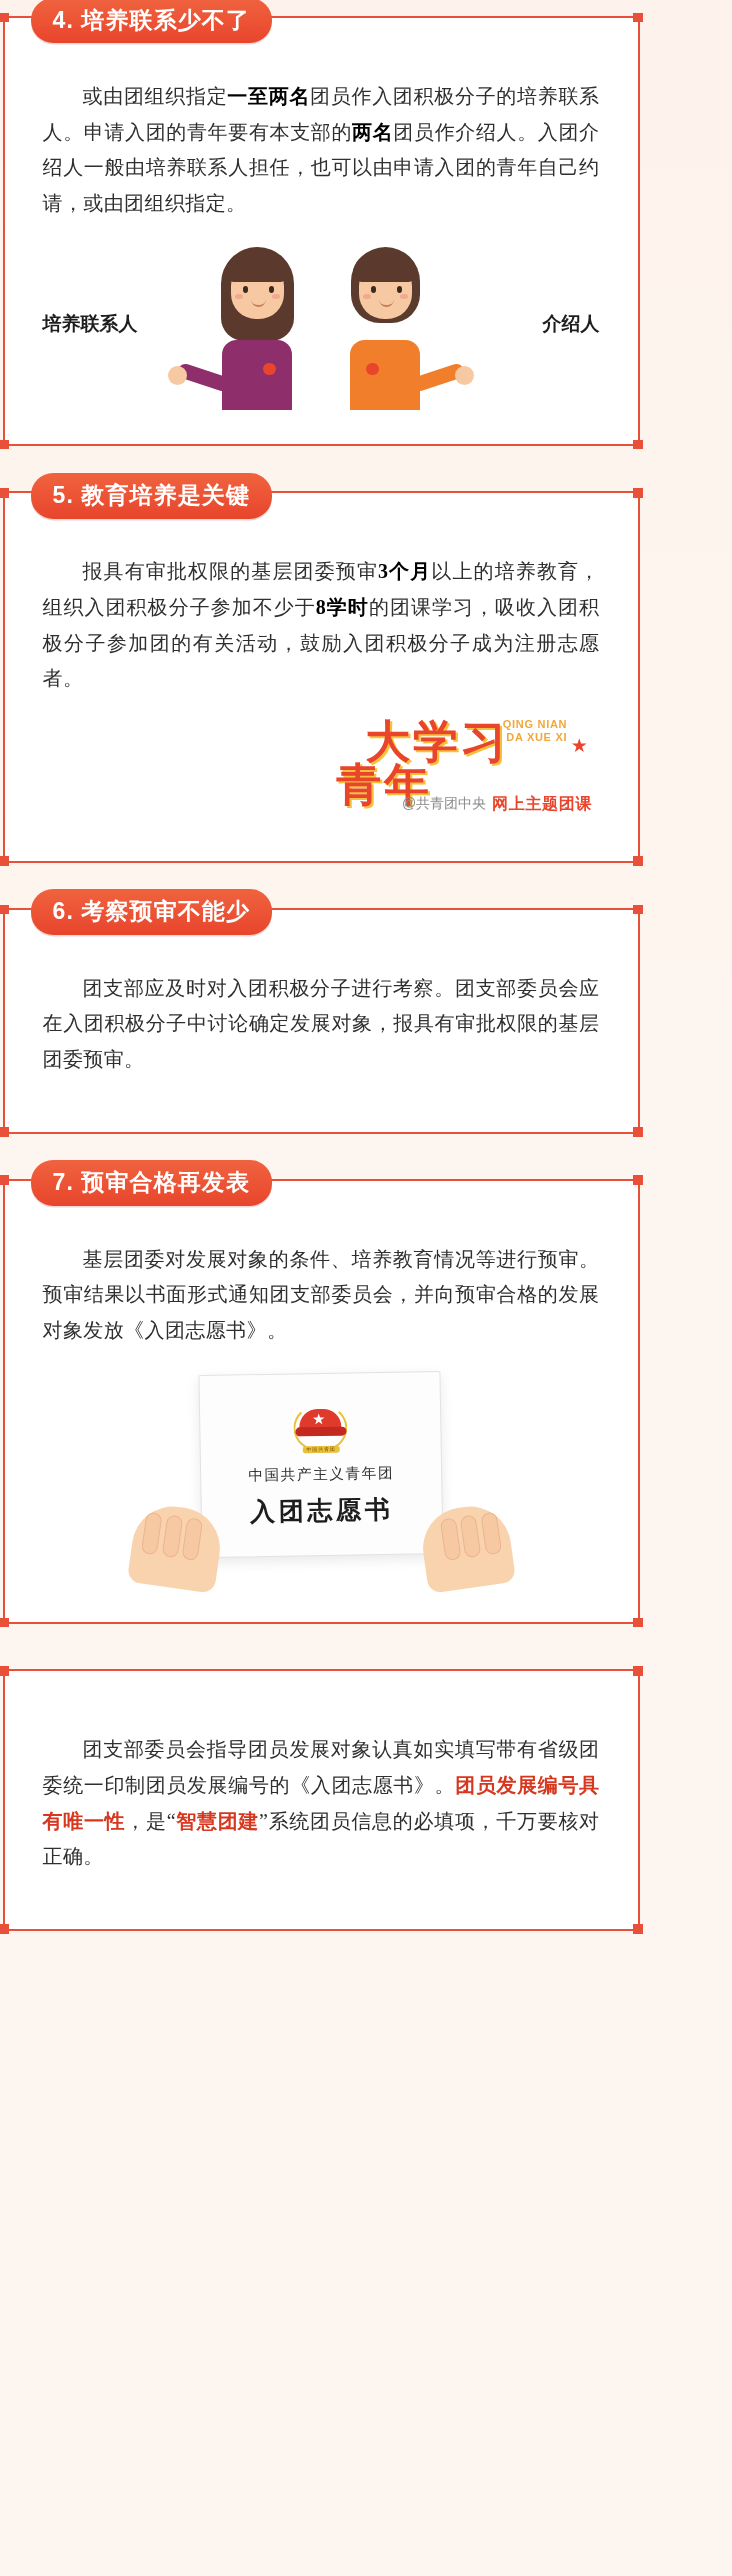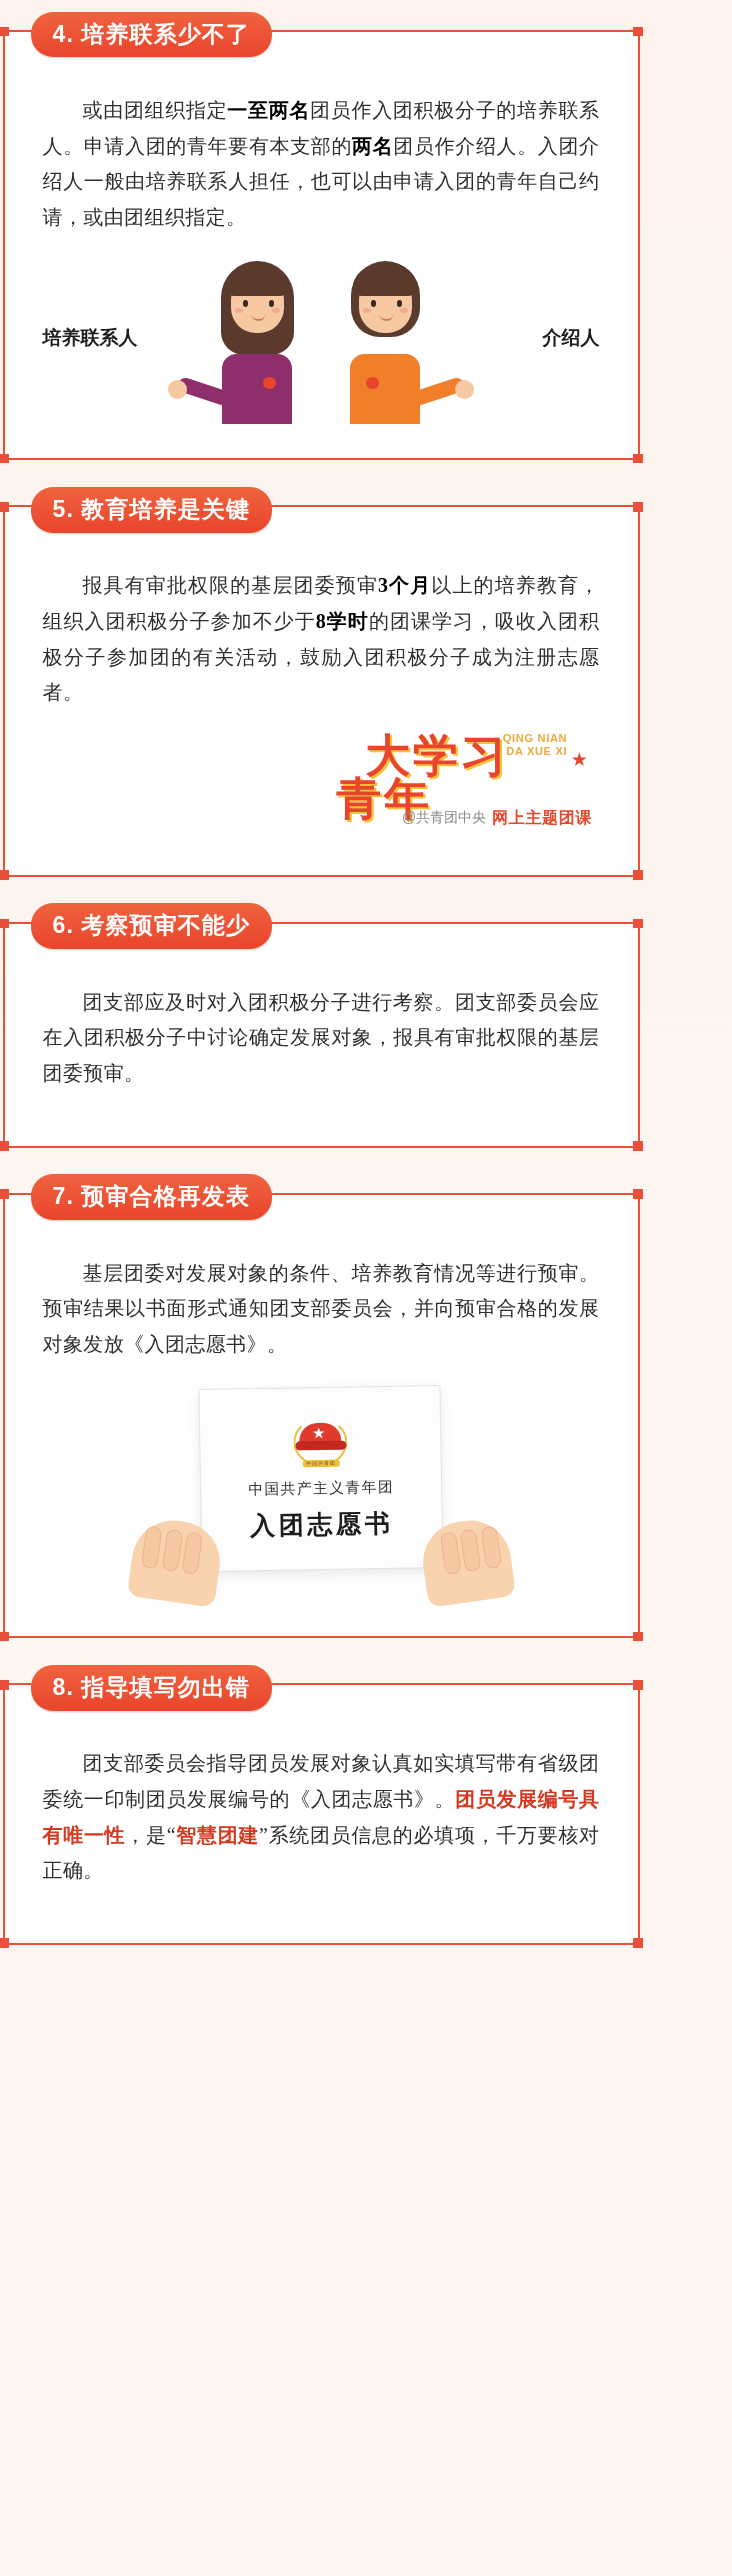--- a/index.html
+++ b/index.html
@@ -9,21 +9,21 @@
   }
   body {
     width: 733px;
     min-height: 2576px;
     font-family: "Liberation Sans", "DejaVu Sans", sans-serif;
     background: linear-gradient(180deg, #fdf3ec 0%, #fdf5ef 40%, #fdf6f0 100%);
     position: relative;
   }
   .page {
     width: 642px;
-    padding: 30px 0 29px 0;
+    padding: 16px 0 29px 0;
     box-sizing: border-box;
   }
 
   
   .card {
     position: relative;
     width: 637px;
     margin: 0 auto 45px auto;
     background: #ffffff;
     border: 2.2px solid #e8503a;
@@ -511,23 +511,20 @@
       </div>
     </div>
   </section>
 
   <section class="card">
     <span class="corner tl"></span>
     <span class="corner tr"></span>
     <span class="corner bl"></span>
     <span class="corner br"></span>
 
-    <div class="title-wrap">
-      <div class="title-pill">8. 指导填写勿出错</div>
-    </div>
 
     <p class="body-text">
       <span>团支部委员会指导团员发展对象认真如实填写带有省级团委统一印制团员发展编号的《入团志愿书》。</span><b class="hl">团员发展编号具有唯一性</b><span>，是“</span><b class="hl">智慧团建</b><span>”系统团员信息的必填项，千万要核对正确。</span>
     </p>
   </section>
 
 </div>
 
 
 </body></html>

